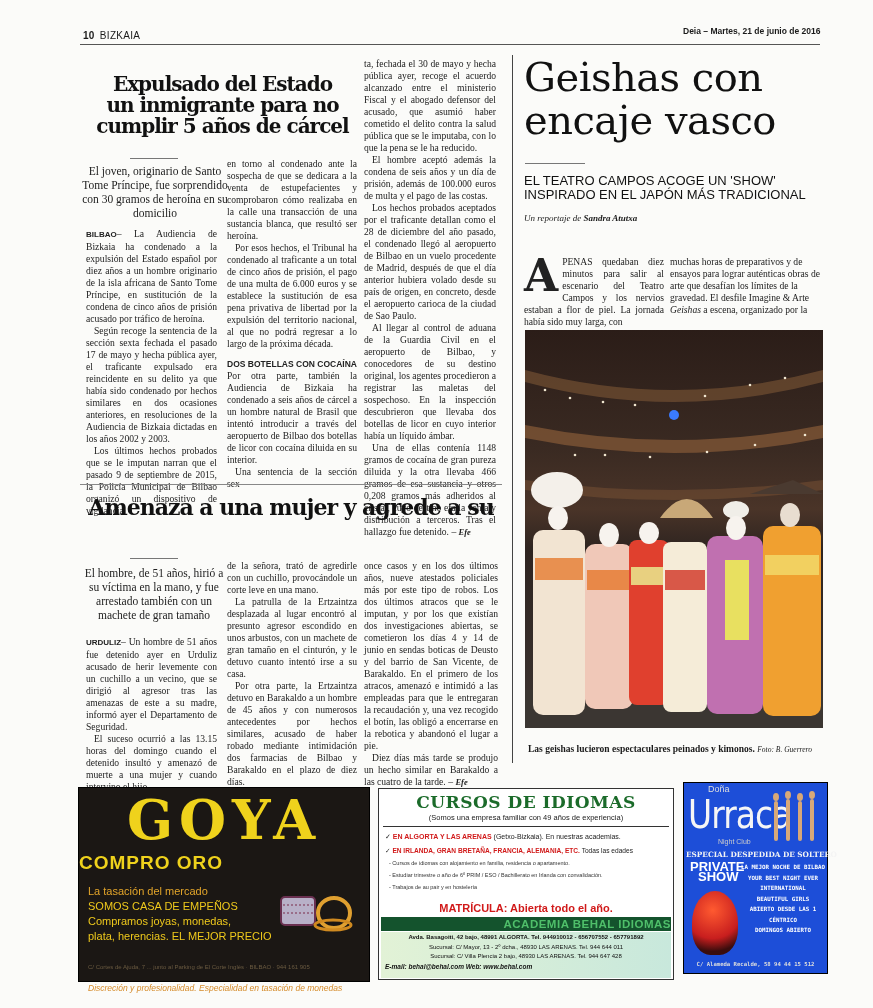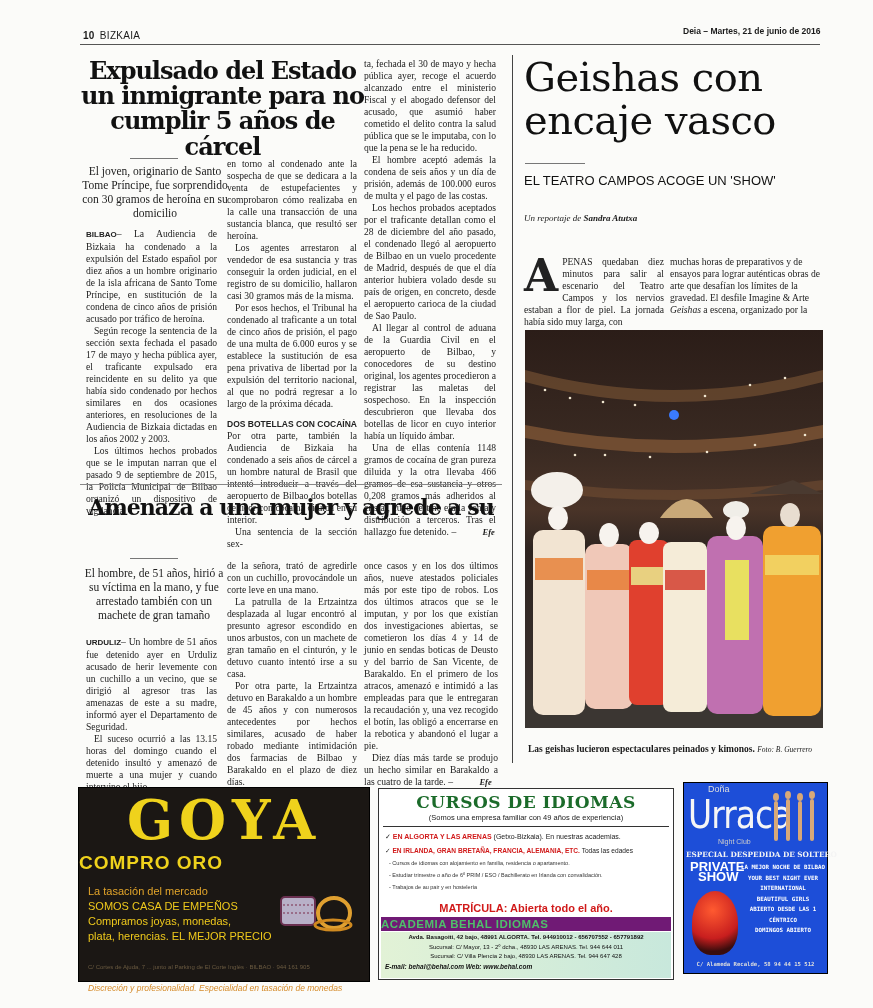--- a/index.html
+++ b/index.html
@@ -9,21 +9,21 @@
   .hdr-left b { font-weight:bold; margin-right:2px; }
   .hdr-right { left:683px; top:26px; font-family:"Liberation Sans", sans-serif; font-size:8.5px; font-weight:bold; }
   .rule { height:1px; background:#555; }
   .headline { font-family:"DejaVu Serif", serif; font-weight:bold; text-align:center; letter-spacing:-1px; line-height:1.05; color:#111; }
   .deck { font-family:Liberation Serif, serif; text-align:center; color:#222; }
   .col { font-family:"Liberation Serif", serif; font-size:9.6px; line-height:12px; text-align:justify; color:#222; }
   .col p { margin:0; text-indent:8px; }
   .col p.first { text-indent:0; }
   .col .lead { font-family:"Liberation Sans", sans-serif; font-weight:bold; font-size:8px; }
   .col .sub { font-family:"Liberation Sans", sans-serif; font-weight:bold; font-size:8.5px; }
-  .col .sig { font-style:italic; font-weight:bold; font-size:8.5px;margin-left:24px; }
+  .col .sig { font-style:italic; font-weight:bold; font-size:8.5px; }
   .vline { width:1px; background:#444; }
   .short-rule { height:1px; background:#777; }
   .geisha-title { font-family:"DejaVu Serif", serif; font-size:40px; line-height:43px; color:#111; letter-spacing:-0.5px; }
   .geisha-sub { font-family:"Liberation Sans", sans-serif; font-size:13px; line-height:14px; color:#111; }
   .byline { font-family:"Liberation Serif", serif; font-style:italic; font-size:9px; }
   .byline b { font-weight:bold; }
   .dropcap { font-family:"DejaVu Serif", serif; font-size:44px; line-height:40px; float:left; margin:0 4px 0 0; font-weight:bold; }
   .photo { left:525px; top:330px; width:298px; height:398px; overflow:hidden; background:linear-gradient(#2b1d18 0%, #3a2a22 30%, #4a3428 45%, #2e2420 55%, #3d3431 100%); }
   .caption { left:528px; top:744px; font-family:"Liberation Serif", serif; font-size:9.5px; font-weight:bold; }
   .caption i { font-weight:normal; font-size:7.5px;margin-top:16px; }
@@ -37,21 +37,21 @@
   .goya-addr { position:absolute; left:9px; top:176px; font-size:6px; color:#6a5a40; }
   .rings { position:absolute; left:200px; top:105px; width:75px; height:40px; }
   .ad-idiomas { left:378px; top:788px; width:294px; height:190px; border:1px solid #333; background:#fff; font-family:"Liberation Sans", sans-serif; }
   .idi-title { position:absolute; left:0; right:0; top:3px; text-align:center; font-family:"DejaVu Serif", serif; font-weight:bold; font-size:17px; color:#1b6b2a; letter-spacing:0.5px; }
   .idi-sub { position:absolute; left:0; right:0; top:24px; text-align:center; font-size:7.5px; color:#222; }
   .idi-sep { position:absolute; left:4px; right:4px; top:37px; height:1px; background:#333; }
   .idi-line { position:absolute; left:6px; font-size:7px; color:#222; white-space:nowrap; }
   .idi-line .red { color:#d11a1a; font-weight:bold; }
   .idi-small { position:absolute; left:10px; font-size:5.5px; color:#333; white-space:nowrap; }
   .idi-matr { position:absolute; left:0; right:0; top:113px; text-align:center; font-size:11px; font-weight:bold; color:#d11a1a; }
-  .idi-band { position:absolute; left:2px; right:2px; top:128px; height:14px; background:#701a75; color:#4fbf6a; font-weight:bold; text-align:left; font-size:11.5px; line-height:14px; letter-spacing:0.5px; }
+  .idi-band { position:absolute; left:2px; right:2px; top:128px; height:14px; background:#14532d; color:#4fbf6a; font-weight:bold; text-align:right; font-size:11.5px; line-height:14px; letter-spacing:0.5px; }
   .idi-addr { position:absolute; left:2px; right:2px; top:143px; height:45px; background:linear-gradient(90deg,#e2f2d6,#c8e8dc); font-size:6px; text-align:center; color:#111; line-height:9.5px; padding-top:1px; }
   .idi-addr .em { font-style:italic; font-weight:bold; text-align:left; padding-left:4px; font-size:6.5px; }
   .ad-urraca { left:683px; top:782px; width:143px; height:190px; background:#1d4ed8; border:1px solid #000; color:#fff; font-family:"Liberation Sans", sans-serif; }
   .ur-dona { position:absolute; left:24px; top:1px; font-size:9px; color:#ddd; }
   .ur-name { position:absolute; left:4px; top:8px; font-family:"DejaVu Sans", sans-serif; font-size:33px; color:#f5f5f5; letter-spacing:-1px; transform:scaleY(1.2); transform-origin:top left; }
   .ur-club { position:absolute; left:34px; top:55px; font-size:7px; color:#ccc; }
   .ur-dancers { position:absolute; left:84px; top:6px; width:56px; height:56px; }
   .ur-special { position:absolute; left:2px; right:2px; top:67px; text-align:center; font-family:"DejaVu Serif", serif; font-size:7.3px; font-weight:bold; color:#f4f4f4; white-space:nowrap; }
   .ur-private { position:absolute; left:6px; top:79px; font-family:Liberation Sans, sans-serif; font-weight:bold; font-size:13px; line-height:10px; color:#fff; }
   .ur-list { position:absolute; left:56px; top:79px; width:86px; text-align:center; font-family:"DejaVu Sans Mono", monospace; font-weight:bold; font-size:5.8px; line-height:10.5px; color:#fff; white-space:nowrap; }
@@ -61,36 +61,35 @@
 </head>
 <body>
 
 <div class="abs hdr-left">
   <b>10</b>
   <span>BIZKAIA</span>
 </div>
 <div class="abs hdr-right">Deia – Martes, 21 de junio de 2016</div>
 <div class="abs rule" style="left:80px;top:44px;width:740px;"></div>
 
-<div class="abs headline" style="left:80px;top:58px;width:285px;font-size:24px;">
+<div class="abs headline" style="left:80px;top:74px;width:285px;font-size:20px;">
   <div>Expulsado del Estado</div>
   <div>un inmigrante para no</div>
   <div>cumplir 5 años de cárcel</div>
 </div>
 <div class="abs short-rule" style="left:130px;top:158px;width:48px;"></div>
 <div class="abs deck" style="left:82px;top:164px;width:146px;font-size:11.5px;line-height:14px;">El joven, originario de Santo Tome Príncipe, fue sorprendido con 30 gramos de heroína en su domicilio</div>
 
 <div class="abs col" style="left:86px;top:228px;width:131px;">
   <p class="first"><span class="lead">BILBAO</span><span>– La Audiencia de Bizkaia ha condenado a la expulsión del Estado español por diez años a un hombre originario de la isla africana de Santo Tome Príncipe, en sustitución de la condena de cinco años de prisión acusado por tráfico de heroína.</span></p>
   <p>Según recoge la sentencia de la sección sexta fechada el pasado 17 de mayo y hecha pública ayer, el traficante expulsado era reincidente en su delito ya que había sido condenado por hechos similares en dos ocasiones anteriores, en resoluciones de la Audiencia de Bizkaia dictadas en los años 2002 y 2003.</p>
   <p>Los últimos hechos probados que se le imputan narran que el pasado 9 de septiembre de 2015, la Policía Municipal de Bilbao organizó un dispositivo de vigilancia</p>
 </div>
 <div class="abs col" style="left:227px;top:158px;width:130px;">
   <p class="first">en torno al condenado ante la sospecha de que se dedicara a la venta de estupefacientes y comprobaron cómo realizaba en la calle una transacción de una sustancia blanca, que resultó ser heroína.</p>
-  <p>Los agentes arrestaron al vendedor de esa sustancia y tras conseguir la orden judicial, en el registro de su domicilio, hallaron casi 30 gramos más de la misma.</p>
   <p>Por esos hechos, el Tribunal ha condenado al traficante a un total de cinco años de prisión, el pago de una multa de 6.000 euros y se establece la sustitución de esa pena privativa de libertad por la expulsión del territorio nacional, al que no podrá regresar a lo largo de la próxima década.</p>
   <p class="first" style="margin-top:8px;"><span class="sub">DOS BOTELLAS CON COCAÍNA</span> <span>Por otra parte, también la Audiencia de Bizkaia ha condenado a seis años de cárcel a un hombre natural de Brasil que intentó introducir a través del aeropuerto de Bilbao dos botellas de licor con cocaína diluida en su interior.</span></p>
   <p>Una sentencia de la sección sex-</p>
 </div>
 <div class="abs col" style="left:364px;top:58px;width:132px;">
   <p class="first">ta, fechada el 30 de mayo y hecha pública ayer, recoge el acuerdo alcanzado entre el ministerio Fiscal y el abogado defensor del acusado, que asumió haber cometido el delito contra la salud pública que se le imputaba, con lo que la pena se le ha reducido.</p>
   <p>El hombre aceptó además la condena de seis años y un día de prisión, además de 100.000 euros de multa y el pago de las costas.</p>
   <p>Los hechos probados aceptados por el traficante detallan como el 28 de diciembre del año pasado, el condenado llegó al aeropuerto de Bilbao en un vuelo procedente de Madrid, después de que el día anterior hubiera volado desde su país de origen, en concreto, desde el aeropuerto carioca de la ciudad de Sao Paulo.</p>
   <p>Al llegar al control de aduana de la Guardia Civil en el aeropuerto de Bilbao, y conocedores de su destino original, los agentes procedieron a registrar las maletas del sospechoso. En la inspección descubrieron que llevaba dos botellas de licor en cuyo interior había un líquido ámbar.</p>
   <p><span>Una de ellas contenía 1148 gramos de cocaína de gran pureza diluida y la otra llevaba 466 gramos de esa sustancia y otros 0,208 gramos más adheridos al cristal, cuyo destino era la venta y distribución a terceros. Tras el hallazgo fue detenido.</span> – <span class="sig">Efe</span></p>
@@ -119,20 +118,21 @@
 
 <div class="abs vline" style="left:512px;top:55px;height:708px;"></div>
 
 <div class="abs geisha-title" style="left:524px;top:56px;width:300px;">
   <div>Geishas con</div>
   <div>encaje vasco</div>
 </div>
 <div class="abs short-rule" style="left:525px;top:163px;width:60px;"></div>
 <div class="abs geisha-sub" style="left:524px;top:174px;width:300px;">
   <div>EL TEATRO CAMPOS ACOGE UN 'SHOW'</div>
+  <div>INSPIRADO EN EL JAPÓN MÁS TRADICIONAL</div>
 </div>
 <div class="abs byline" style="left:524px;top:213px;">
   <span>Un reportaje de</span> <b>Sandra Atutxa</b>
 </div>
 <div class="abs col" style="left:524px;top:256px;width:140px;">
   <p class="first"><span class="dropcap">A</span><span>PENAS</span> <span>quedaban diez minutos para salir al escenario del Teatro Campos y los nervios estaban a flor de piel. La jornada había sido muy larga, con</span></p>
 </div>
 <div class="abs col" style="left:670px;top:256px;width:152px;text-align:left;">
   <p class="first"><span>muchas horas de preparativos y de ensayos para lograr auténticas obras de arte que desafían los límites de la gravedad. El desfile Imagine &amp; Arte</span> <i>Geishas</i> <span>a escena, organizado por la</span></p>
 </div>

